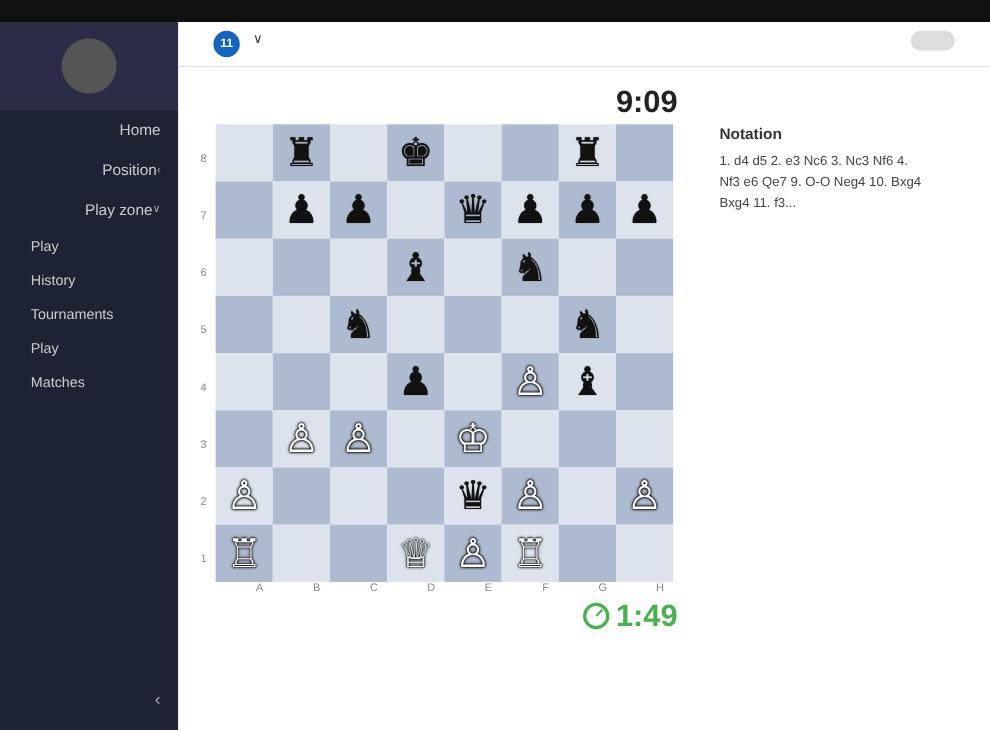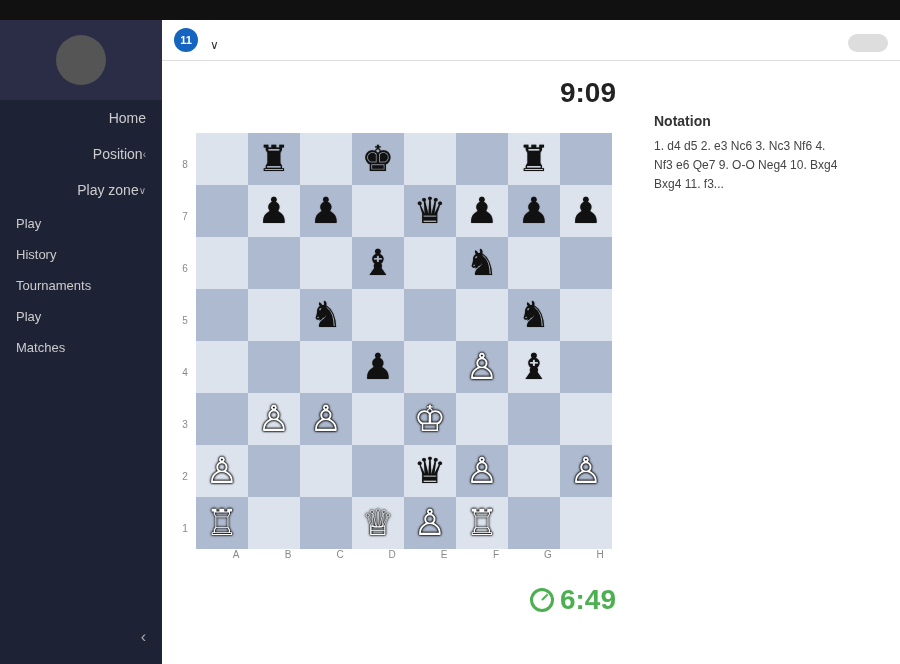--- a/index.html
+++ b/index.html
@@ -60,21 +60,21 @@
       align-items: center;
       justify-content: flex-end;
     }
 
     .sidebar-item .arrow {
       font-size: 10px;
       color: #aaa;
     }
 
     .sidebar-sub-item {
-      padding: 8px 16px;
+      padding: 8px 28px;
       color: #ccc;
       font-size: 13px;
       cursor: pointer;
     }
 
     .trainer-room-btn {
       margin: 8px;
       background: #1565c0;
       color: #fff;
       border: none;
@@ -99,23 +99,23 @@
     .main-content {
       flex: 1;
       background: #f0f0f0;
       display: flex;
       flex-direction: column;
       overflow: hidden;
     }
 
     .content-header {
       background: #fff;
-      padding: 8px 12px;
-      display: flex;
-      align-items: flex-end;
+      padding: 8px 32px;
+      display: flex;
+      align-items: flex-start;
       gap: 12px;
       border-bottom: 1px solid #ddd;
     }
 
     .badge-blue {
       background: #1565c0;
       color: #fff;
       border-radius: 50%;
       width: 24px;
       height: 24px;
@@ -142,21 +142,21 @@
       background: #fff;
       padding: 16px;
       gap: 20px;
       overflow: hidden;
     }
 
     .board-wrapper {
       display: flex;
       flex-direction: column;
       align-items: center;
-      gap: 24px;
+      gap: 4px;
     }
 
     .board-top-timer {
       font-size: 28px;
       font-weight: bold;
       color: #222;
       align-self: flex-end;
       padding-right: 10px;
     }
 
@@ -445,21 +445,21 @@
               <div class="file-label">E</div>
               <div class="file-label">F</div>
               <div class="file-label">G</div>
               <div class="file-label">H</div>
             </div>
           </div>
         </div>
 
         <div class="board-bottom-timer">
           <div class="timer-icon"></div>
-          <span>6:49</span>
+          <span>1:49</span>
         </div>
       </div>
 
       <div class="notation-panel">
         <div class="notation-title">Notation</div>
         <div class="notation-text">1. d4 d5 2. e3 Nc6 3. Nc3 Nf6 4. Nf3 e6 Qe7 9. O-O Neg4 10. Bxg4 Bxg4 11. f3...</div>
       </div>
     </div>
 
   </div>

